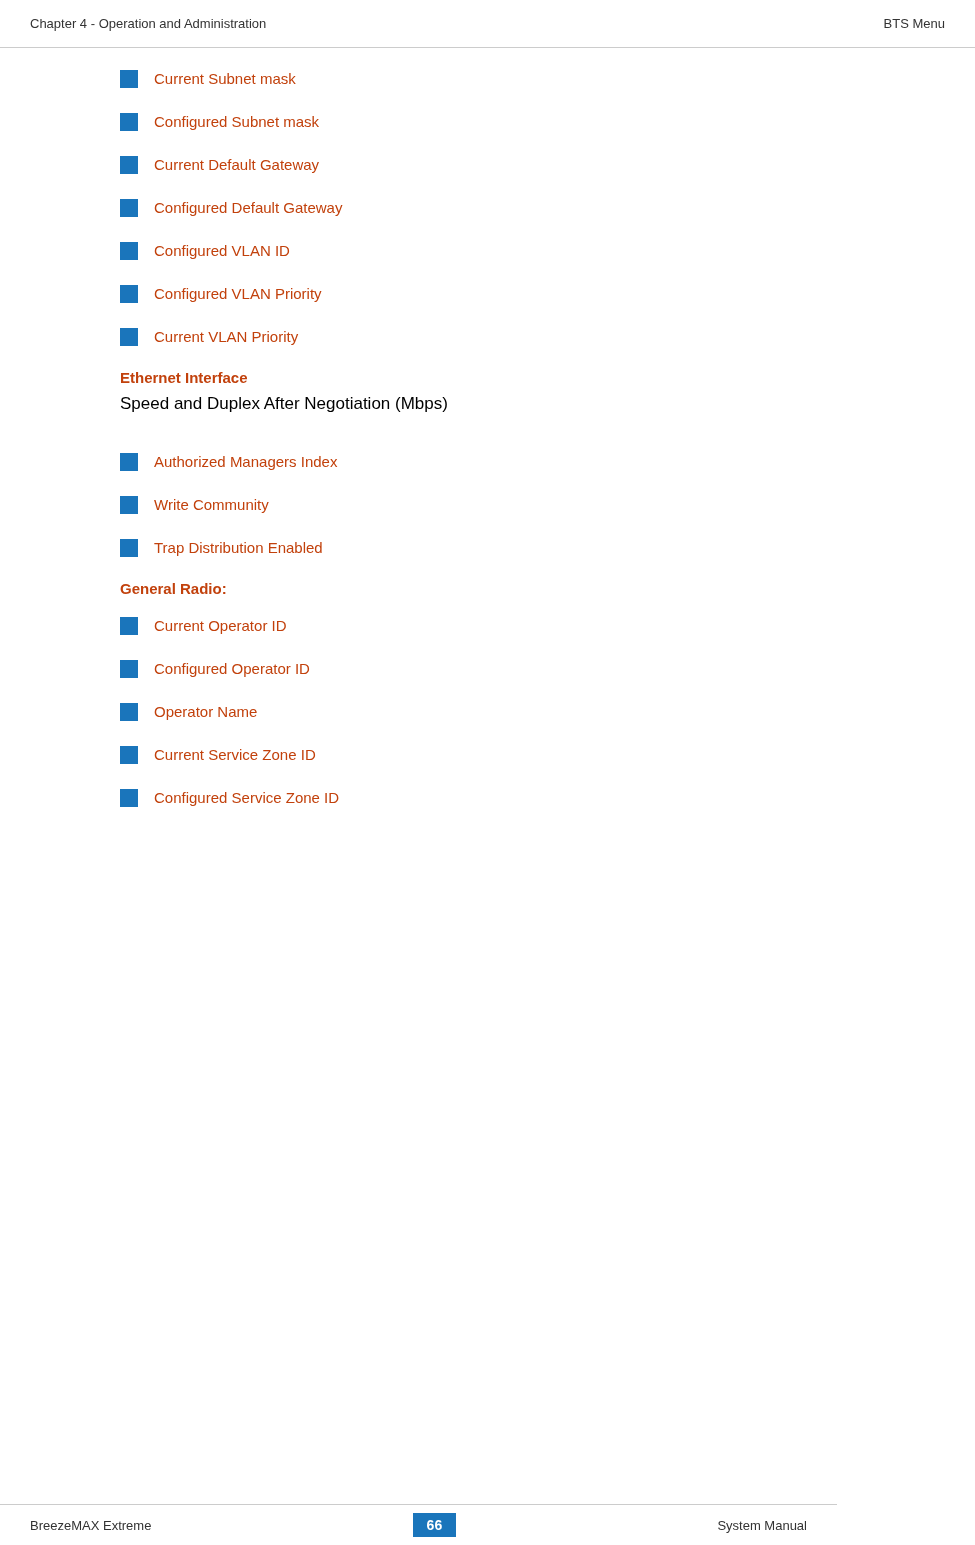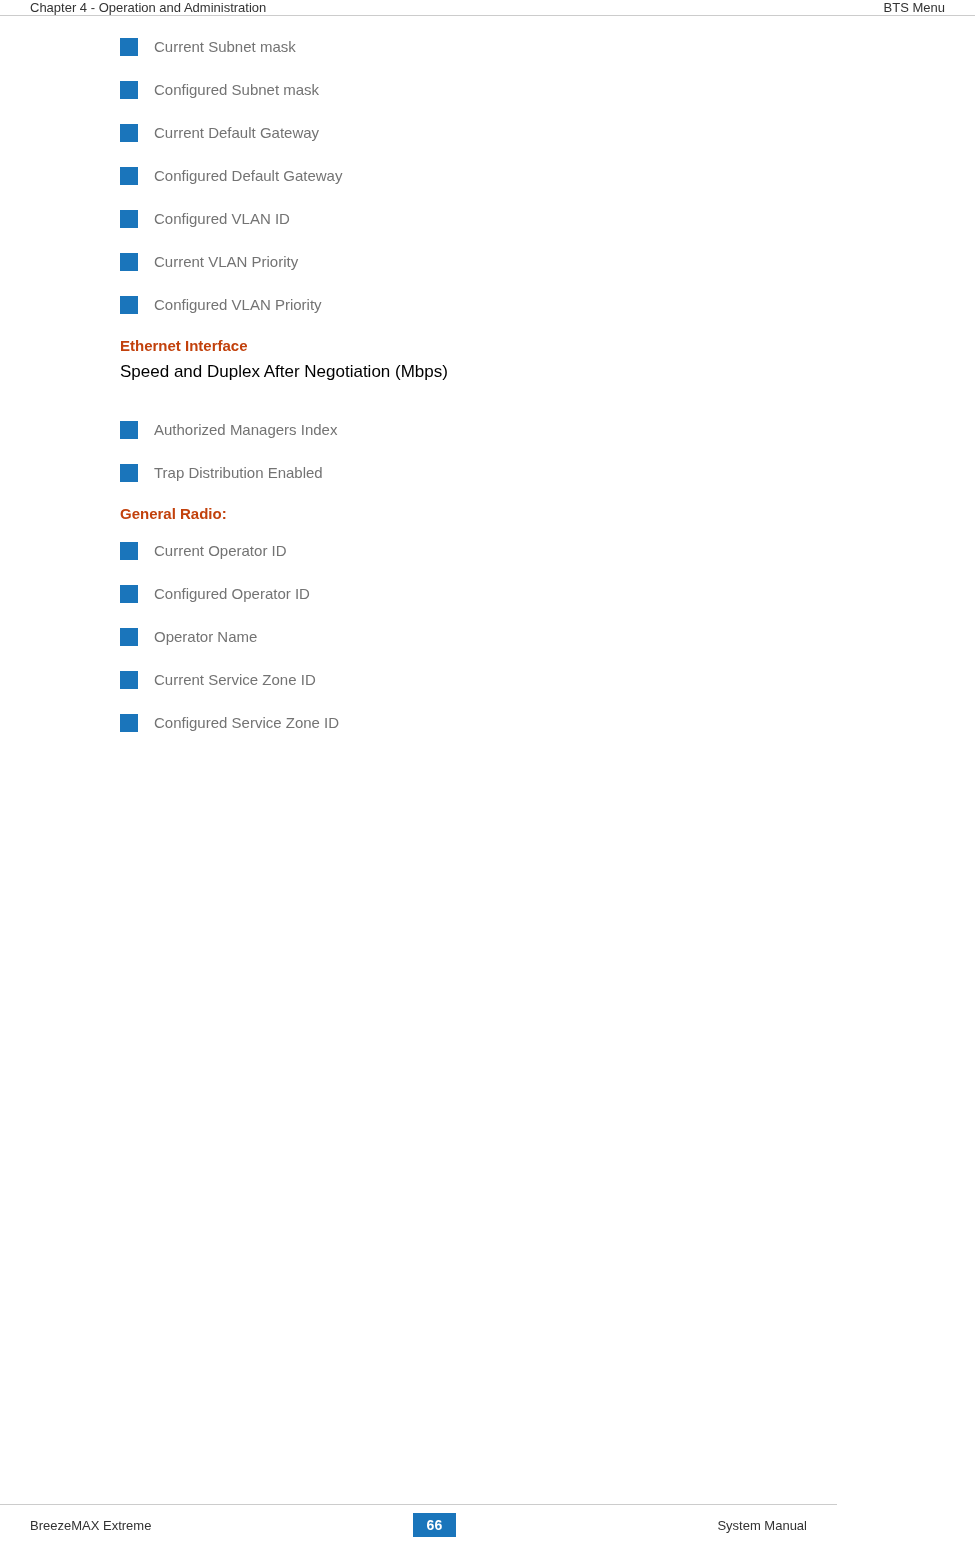--- a/index.html
+++ b/index.html
@@ -14,21 +14,21 @@
       color: #000;
       background: #fff;
       width: 975px;
       min-height: 1545px;
     }
 
     .page-header {
       display: flex;
       justify-content: space-between;
       align-items: flex-start;
-      padding: 0 30px;
+      padding: 16px 30px;
       border-bottom: 1px solid #ccc;
       font-size: 13px;
       color: #333;
     }
 
     .page-footer {
       display: flex;
       justify-content: space-between;
       align-items: center;
       padding: 8px 30px;
@@ -64,21 +64,21 @@
       width: 18px;
       height: 18px;
       background: #1a75bb;
       flex-shrink: 0;
       margin-right: 16px;
       margin-top: 2px;
     }
 
     .bullet-text {
       font-size: 15px;
-      color: #737373;
+      color: #c2410c;
       line-height: 1.4;
     }
 
     .section-heading {
       font-size: 15px;
       font-weight: bold;
       color: #c2410c;
       margin-bottom: 8px;
       margin-top: 10px;
     }
@@ -132,39 +132,43 @@
       <div class="bullet-item">
       <div class="bullet-icon"></div>
       <span class="bullet-text">Configured Default Gateway</span>
     </div>
       <div class="bullet-item">
       <div class="bullet-icon"></div>
       <span class="bullet-text">Configured VLAN ID</span>
     </div>
       <div class="bullet-item">
       <div class="bullet-icon"></div>
+      <span class="bullet-text">Configured VLAN Priority</span>
+    </div>
+      <div class="bullet-item">
+      <div class="bullet-icon"></div>
       <span class="bullet-text">Current VLAN Priority</span>
-    </div>
-      <div class="bullet-item">
-      <div class="bullet-icon"></div>
-      <span class="bullet-text">Configured VLAN Priority</span>
     </div>
     </div>
 
   <div class="section-block section-heading-group">
     <div class="section-heading">Ethernet Interface</div>
     <div class="section-subtext">Speed and Duplex After Negotiation (Mbps)</div>
   </div>
 
   <div class="section-block">
     <div class="spacer"></div>
     <div>
         <div class="bullet-item">
       <div class="bullet-icon"></div>
       <span class="bullet-text">Authorized Managers Index</span>
+    </div>
+        <div class="bullet-item">
+      <div class="bullet-icon"></div>
+      <span class="bullet-text">Write Community</span>
     </div>
         <div class="bullet-item">
       <div class="bullet-icon"></div>
       <span class="bullet-text">Trap Distribution Enabled</span>
     </div>
       </div>
   </div>
 
   <div class="section-block">
     <div class="section-heading">

